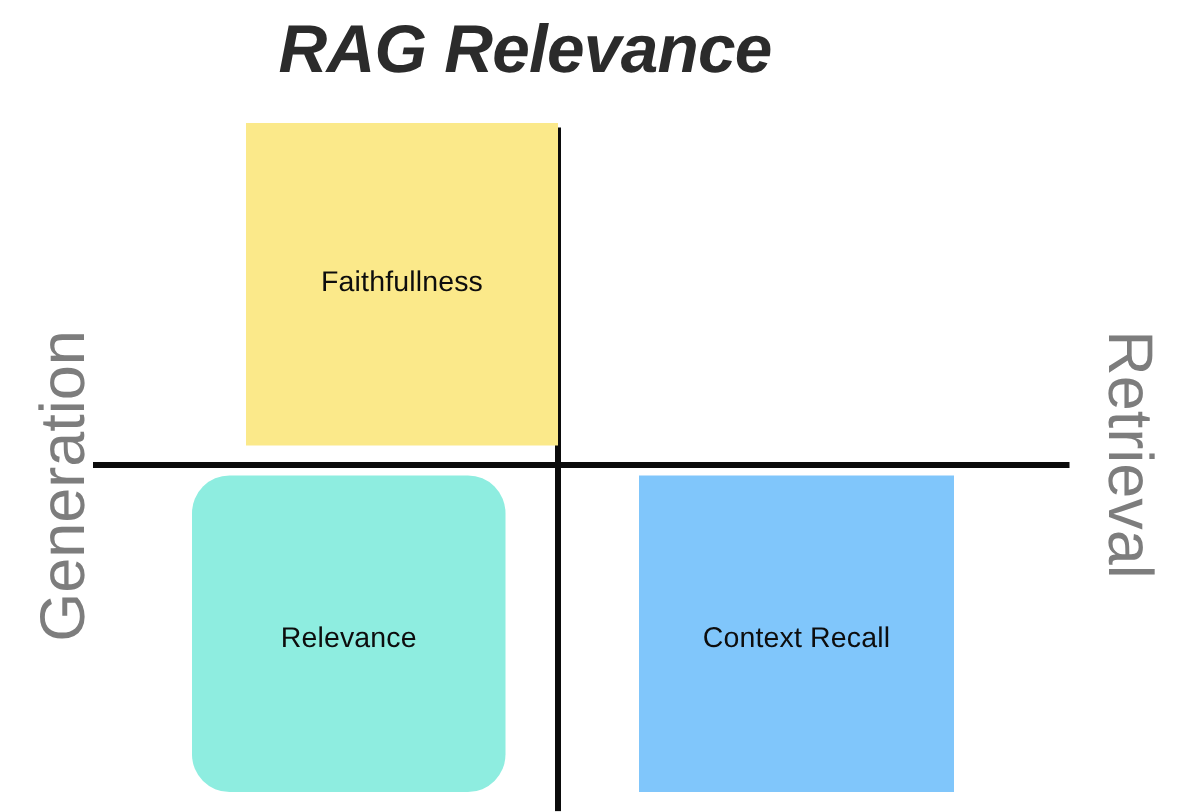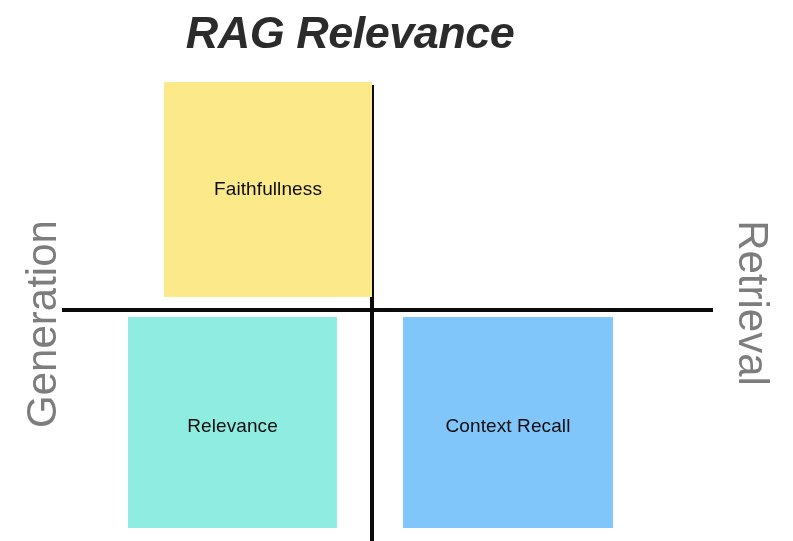--- a/index.html
+++ b/index.html
@@ -85,25 +85,26 @@
     align-items: flex-start;
   }
   #quad-context-precision .quad-label { margin-top: 96px; }
 
   #quad-relevance {
     left: 128px;
     top: 317px;
     width: 209px;
     height: 211px;
     align-items: flex-start;
+    border-radius: 25px;
   }
   #quad-relevance .quad-label { margin-top: 98px; }
 
   #quad-context-recall {
-    left: 403px;
+    left: 426px;
     top: 317px;
     width: 210px;
     height: 211px;
     align-items: flex-start;
   }
   #quad-context-recall .quad-label { margin-top: 98px; }
 
   
   .side-caption {
     position: absolute;

